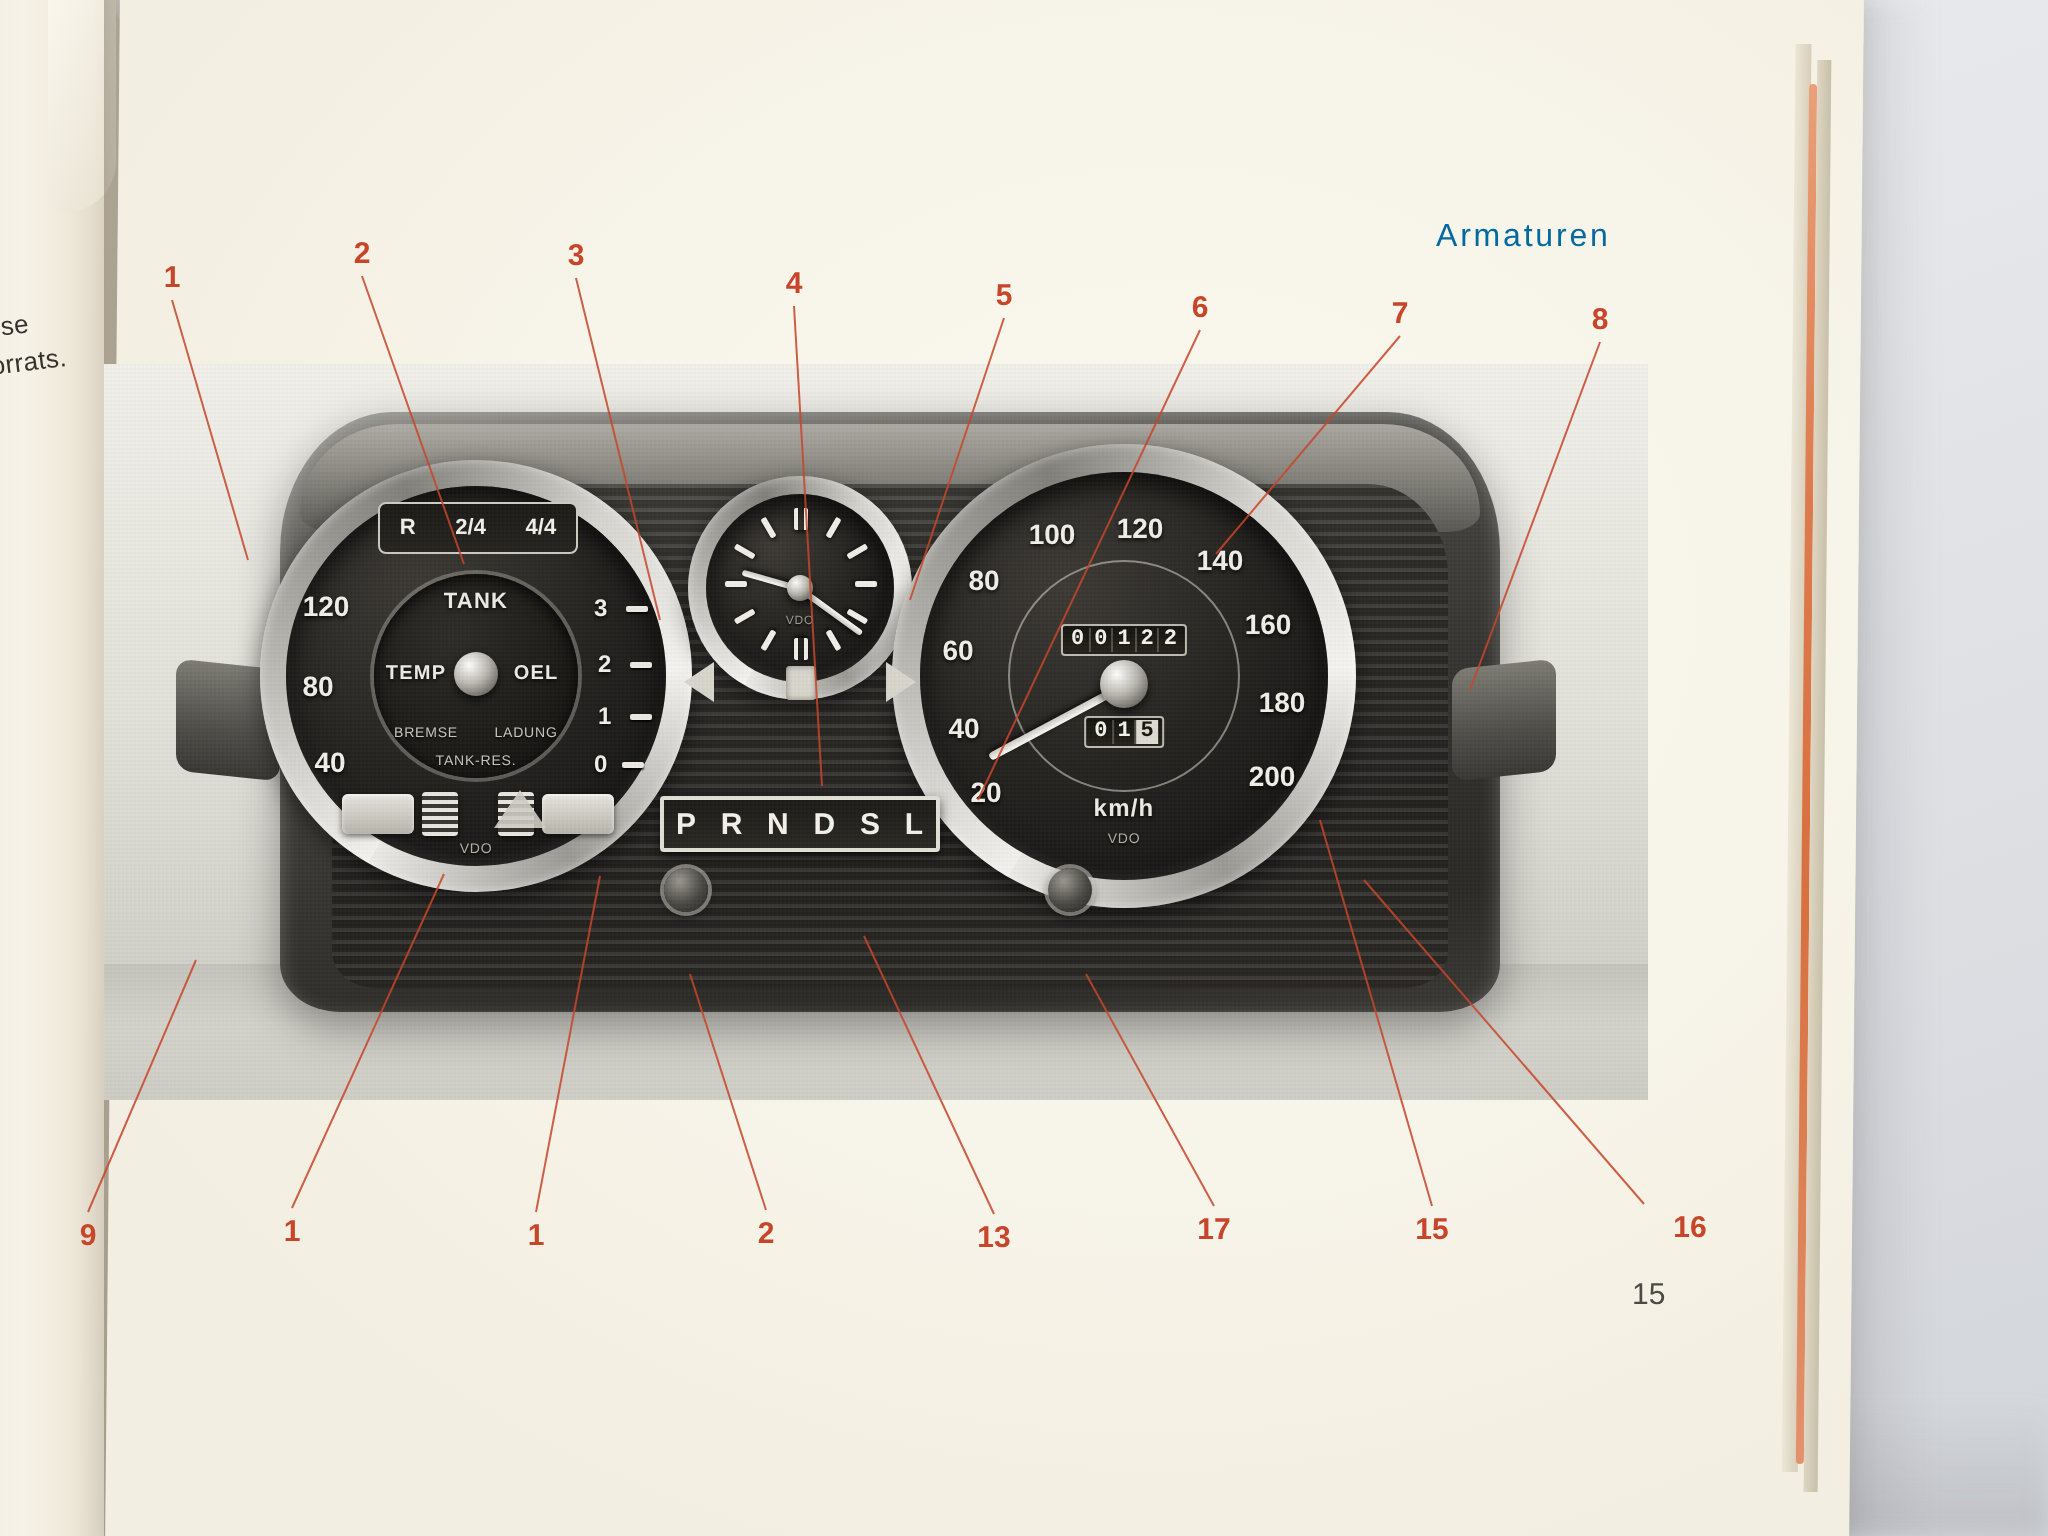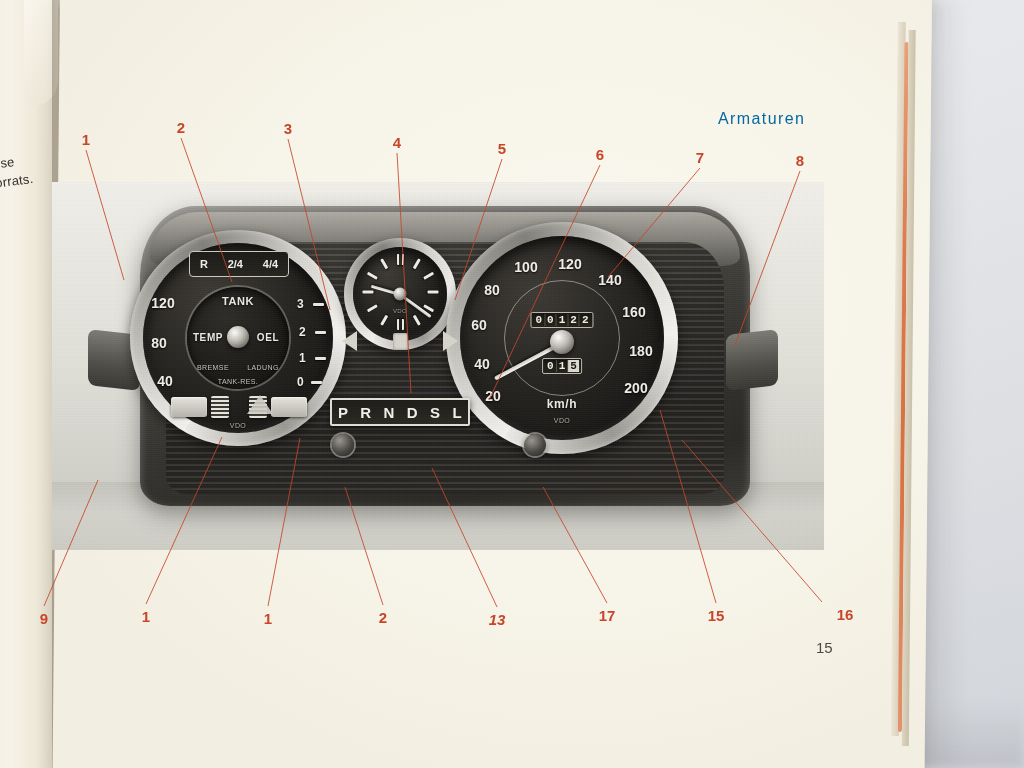--- a/index.html
+++ b/index.html
@@ -505,17 +505,17 @@
     <div class="cnum" style="left: 288px; top: 128px;">3</div>
     <div class="cnum" style="left: 397px; top: 142px;">4</div>
     <div class="cnum" style="left: 502px; top: 148px;">5</div>
     <div class="cnum" style="left: 600px; top: 154px;">6</div>
     <div class="cnum" style="left: 700px; top: 157px;">7</div>
     <div class="cnum" style="left: 800px; top: 160px;">8</div>
     <div class="cnum" style="left: 44px; top: 618px;">9</div>
     <div class="cnum" style="left: 146px; top: 616px;">1</div>
     <div class="cnum" style="left: 268px; top: 618px;">1</div>
     <div class="cnum" style="left: 383px; top: 617px;">2</div>
-    <div class="cnum" style="left: 497px; top: 619px; font-style: italic;">13</div>
+    <div class="cnum" style="left: 497px; top: 619px;">13</div>
     <div class="cnum" style="left: 607px; top: 615px;">17</div>
     <div class="cnum" style="left: 716px; top: 615px;">15</div>
     <div class="cnum" style="left: 822px; top: 614px; margin-left: 23px;">16</div>
   </div>
 
 </body></html>

